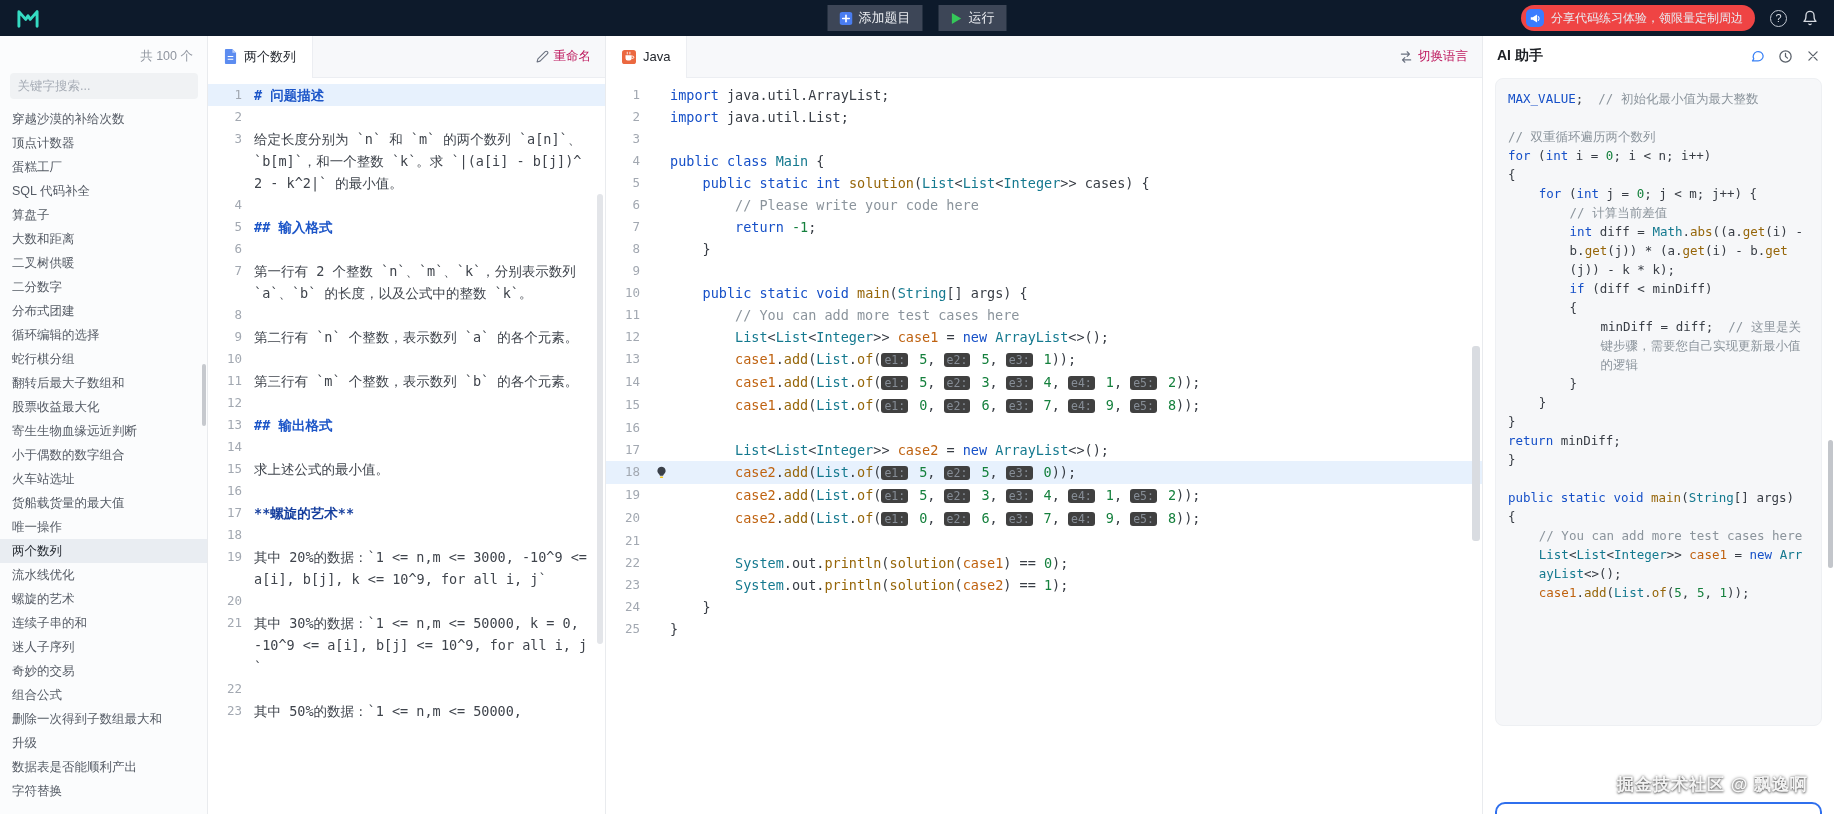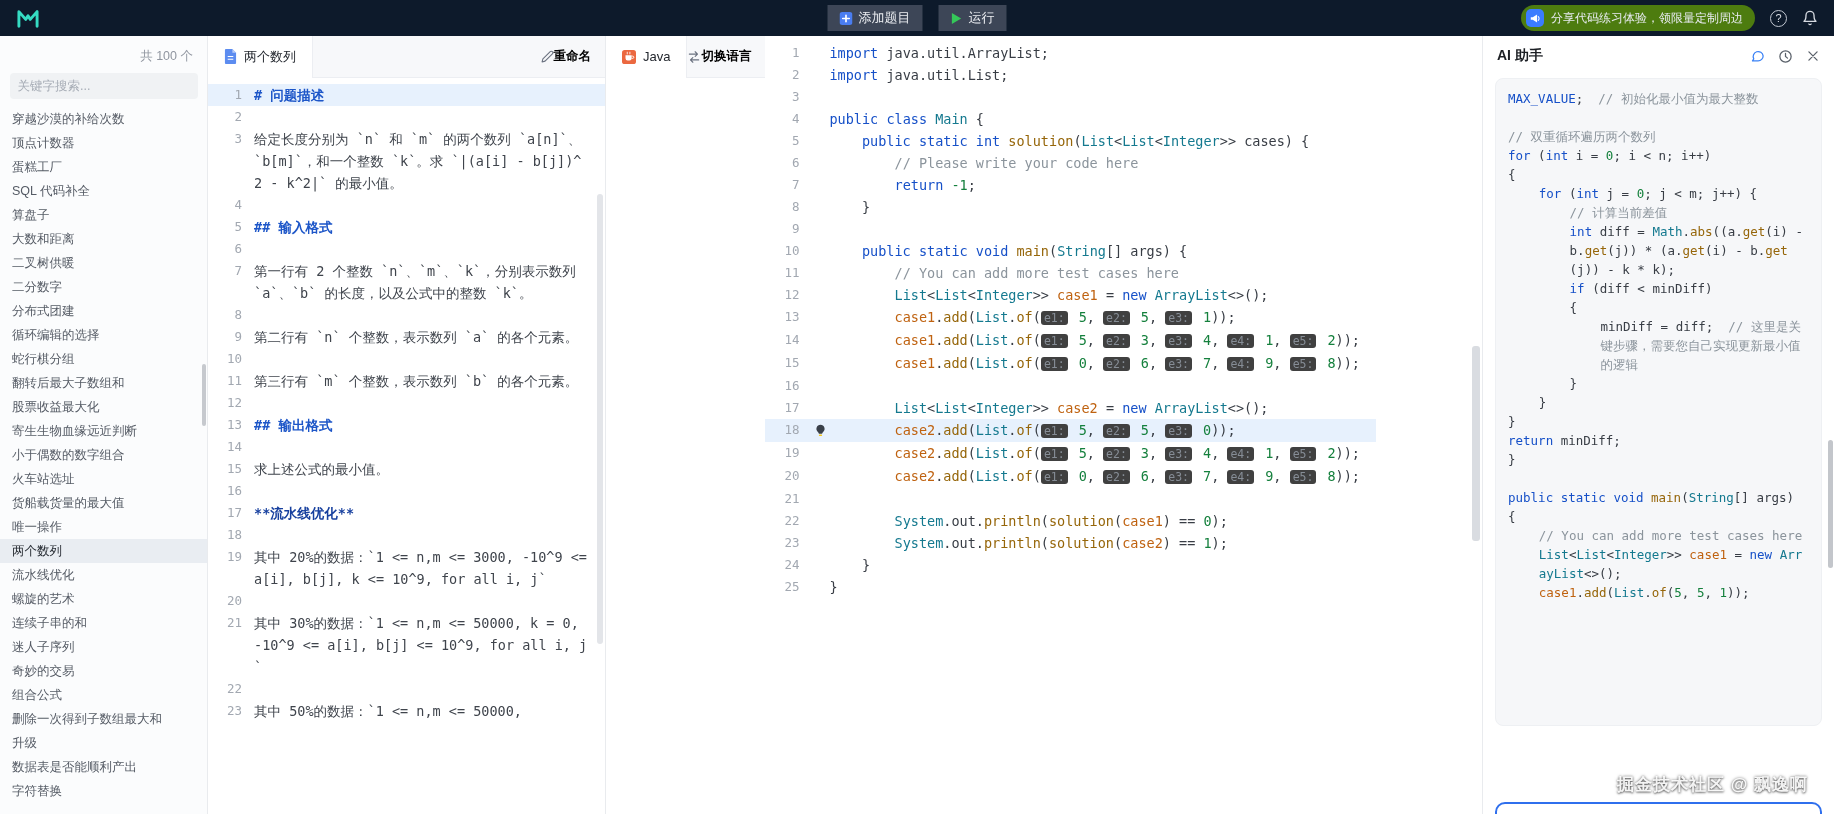--- a/index.html
+++ b/index.html
@@ -6,40 +6,40 @@
   * { margin:0; padding:0; box-sizing:border-box; }
   html,body { width:1834px; height:814px; overflow:hidden; }
   body { font-family:"Liberation Sans","DejaVu Sans",sans-serif; background:#fff; color:#23272e; }
 
   
   .topbar { height:36px; background:#0d1a2b; display:flex; align-items:center; position:relative; padding:0 16px; }
   .logo { display:flex; align-items:center; cursor:pointer; }
   .topbar-center { position:absolute; left:50%; top:0; height:36px; transform:translateX(-50%); display:flex; align-items:center; gap:16px; }
   .tb-btn { display:flex; align-items:center; gap:6px; height:26px; padding:0 12px; background:#3d4657; border:none; border-radius:0; color:#eceef2; font-size:13px; font-family:inherit; cursor:pointer; }
   .topbar-right { position:absolute; right:16px; top:0; height:36px; display:flex; align-items:center; gap:15px; }
-  .promo-pill { display:flex; align-items:center; gap:7px; height:26px; padding:0 12px 0 5px; background:#4d7c0f; border-radius:14px; color:#e8ebf1; font-size:12px; cursor:pointer; white-space:nowrap; }
+  .promo-pill { display:flex; align-items:center; gap:7px; height:26px; padding:0 12px 0 5px; background:#ef4444; border-radius:14px; color:#e8ebf1; font-size:12px; cursor:pointer; white-space:nowrap; }
   .promo-icon { width:18px; height:18px; border-radius:5px; background:#3b7cff; display:flex; align-items:center; justify-content:center; }
   .help-circle { width:17px; height:17px; border:1.5px solid #c2c8d2; border-radius:50%; color:#d9dde3; font-size:11px; display:flex; align-items:center; justify-content:center; cursor:pointer; }
   .icon-btn { display:flex; align-items:center; cursor:pointer; }
 
   
   .main { display:flex; height:778px; position:relative; }
 
   
   .sidebar { width:208px; background:#fbfcfd; border-right:1px solid #e9ebee; position:relative; overflow:hidden; padding-top:8px; }
   .side-count { text-align:right; padding:4px 14px 6px; color:#9096a0; font-size:12.5px; }
   .side-search { display:block; width:188px; margin:2px auto 8px; height:26px; background:#f0f2f4; border:none; border-radius:4px; font-size:12.5px; padding:0 8px; color:#3c414a; outline:none; font-family:inherit; }
   .side-search::placeholder { color:#a7adb6; }
   .side-item { height:24px; line-height:24px; padding:0 12px; font-size:12.5px; color:#555b65; white-space:nowrap; overflow:hidden; text-overflow:ellipsis; cursor:pointer; }
   .side-item.active { background:#e9edf2; color:#1f242b; }
 
   
   .panel-header { height:42px; background:#f7f8fa; border-bottom:1px solid #eceef2; display:flex; align-items:center; justify-content:space-between; }
   .panel-tab { height:42px; display:flex; align-items:center; gap:7px; padding:0 16px; background:#fff; border-right:1px solid #eceef2; font-size:13px; color:#23272e; cursor:pointer; }
-  .header-action { display:flex; align-items:center; padding-right:14px; color:#000000; font-size:12.5px; cursor:pointer; white-space:nowrap;font-weight:bold; }
+  .header-action { display:flex; align-items:center; gap:5px; padding-right:14px; color:#be185d; font-size:12.5px; cursor:pointer; white-space:nowrap; }
 
   
   .code-area { padding-top:6px; position:relative; overflow:hidden; height:729px; }
   .crow { display:flex; min-height:22px; line-height:22px; font-family:"DejaVu Sans Mono","Liberation Mono",monospace; font-size:13.5px; }
   .crow.hl { background:#e7f1fd; }
   .ln { width:46px; flex-shrink:0; text-align:right; padding-right:12px; color:#a2a8b1; font-size:12.5px; user-select:none; }
   .glyph { width:18px; flex-shrink:0; display:flex; align-items:center; justify-content:center; }
   .lc { flex:1; white-space:pre-wrap; word-break:break-all; color:#3f444c; padding-right:16px; }
   .lc.h { color:#1d56c8; font-weight:bold; }
   .lc.b { color:#163f9e; font-weight:bold; }
@@ -49,21 +49,21 @@
   .tk-kw { color:#1650c8; }
   .tk-ty { color:#14798f; }
   .tk-fn { color:#96660a; }
   .tk-va { color:#bf6210; }
   .tk-nu { color:#15803d; }
   .tk-cm { color:#8b949c; }
   .tk-hi { color:#868d96; background:#404040; border-radius:3px; padding:0 3px; margin-right:11px; font-size:11.5px; }
 
   
   .problem { width:398px; border-right:1px solid #e9ebee; background:#fff; display:flex; flex-direction:column; position:relative; }
-  .editor { width:877px; border-right:1px solid #e9ebee; background:#fff; display:flex; flex-direction:row; position:relative; }
+  .editor { width:877px; border-right:1px solid #e9ebee; background:#fff; display:flex; flex-direction:column; position:relative; }
 
   
   .ai { width:351px; background:#fff; position:relative; overflow:hidden; }
   .ai-header { height:40px; display:flex; align-items:center; justify-content:space-between; padding:0 14px; }
   .ai-title { font-size:14px; font-weight:bold; color:#1c1f24; }
   .ai-header-icons { display:flex; align-items:center; gap:13px; }
   .ai-box { margin:2px 12px 0; background:#f6f7f9; border:1px solid #eef0f3; border-radius:8px; padding:10px 12px; height:648px; overflow:hidden; font-family:"DejaVu Sans Mono","Liberation Mono",monospace; font-size:12.5px; }
   .ai-line { min-height:19px; line-height:19px; white-space:pre-wrap; word-break:break-all; color:#3f444c; }
   .watermark { position:absolute; right:26px; bottom:18px; font-size:17px; font-weight:bold; letter-spacing:1px; color:rgba(255,255,255,0.92); text-shadow:0 0 3px rgba(0,0,0,0.55), 0 1px 2px rgba(0,0,0,0.45); pointer-events:none; }
   .ai-input { position:absolute; left:12px; right:12px; bottom:-32px; height:44px; border:2px solid #2f6fed; border-radius:10px; background:#fff; }
@@ -237,21 +237,21 @@
         <div class="crow">
           <span class="ln">15</span>
           <span class="lc">求上述公式的最小值。</span>
         </div>
         <div class="crow">
           <span class="ln">16</span>
           <span class="lc"></span>
         </div>
         <div class="crow">
           <span class="ln">17</span>
-          <span class="lc b">**流水线优化**</span>
+          <span class="lc b">**螺旋的艺术**</span>
         </div>
         <div class="crow">
           <span class="ln">18</span>
           <span class="lc"></span>
         </div>
         <div class="crow">
           <span class="ln">19</span>
           <span class="lc">其中 20%的数据：`1 &lt;= n,m &lt;= 3000, -10^9 &lt;= a[i], b[j], k &lt;= 10^9, for all i, j`</span>
         </div>
         <div class="crow">

